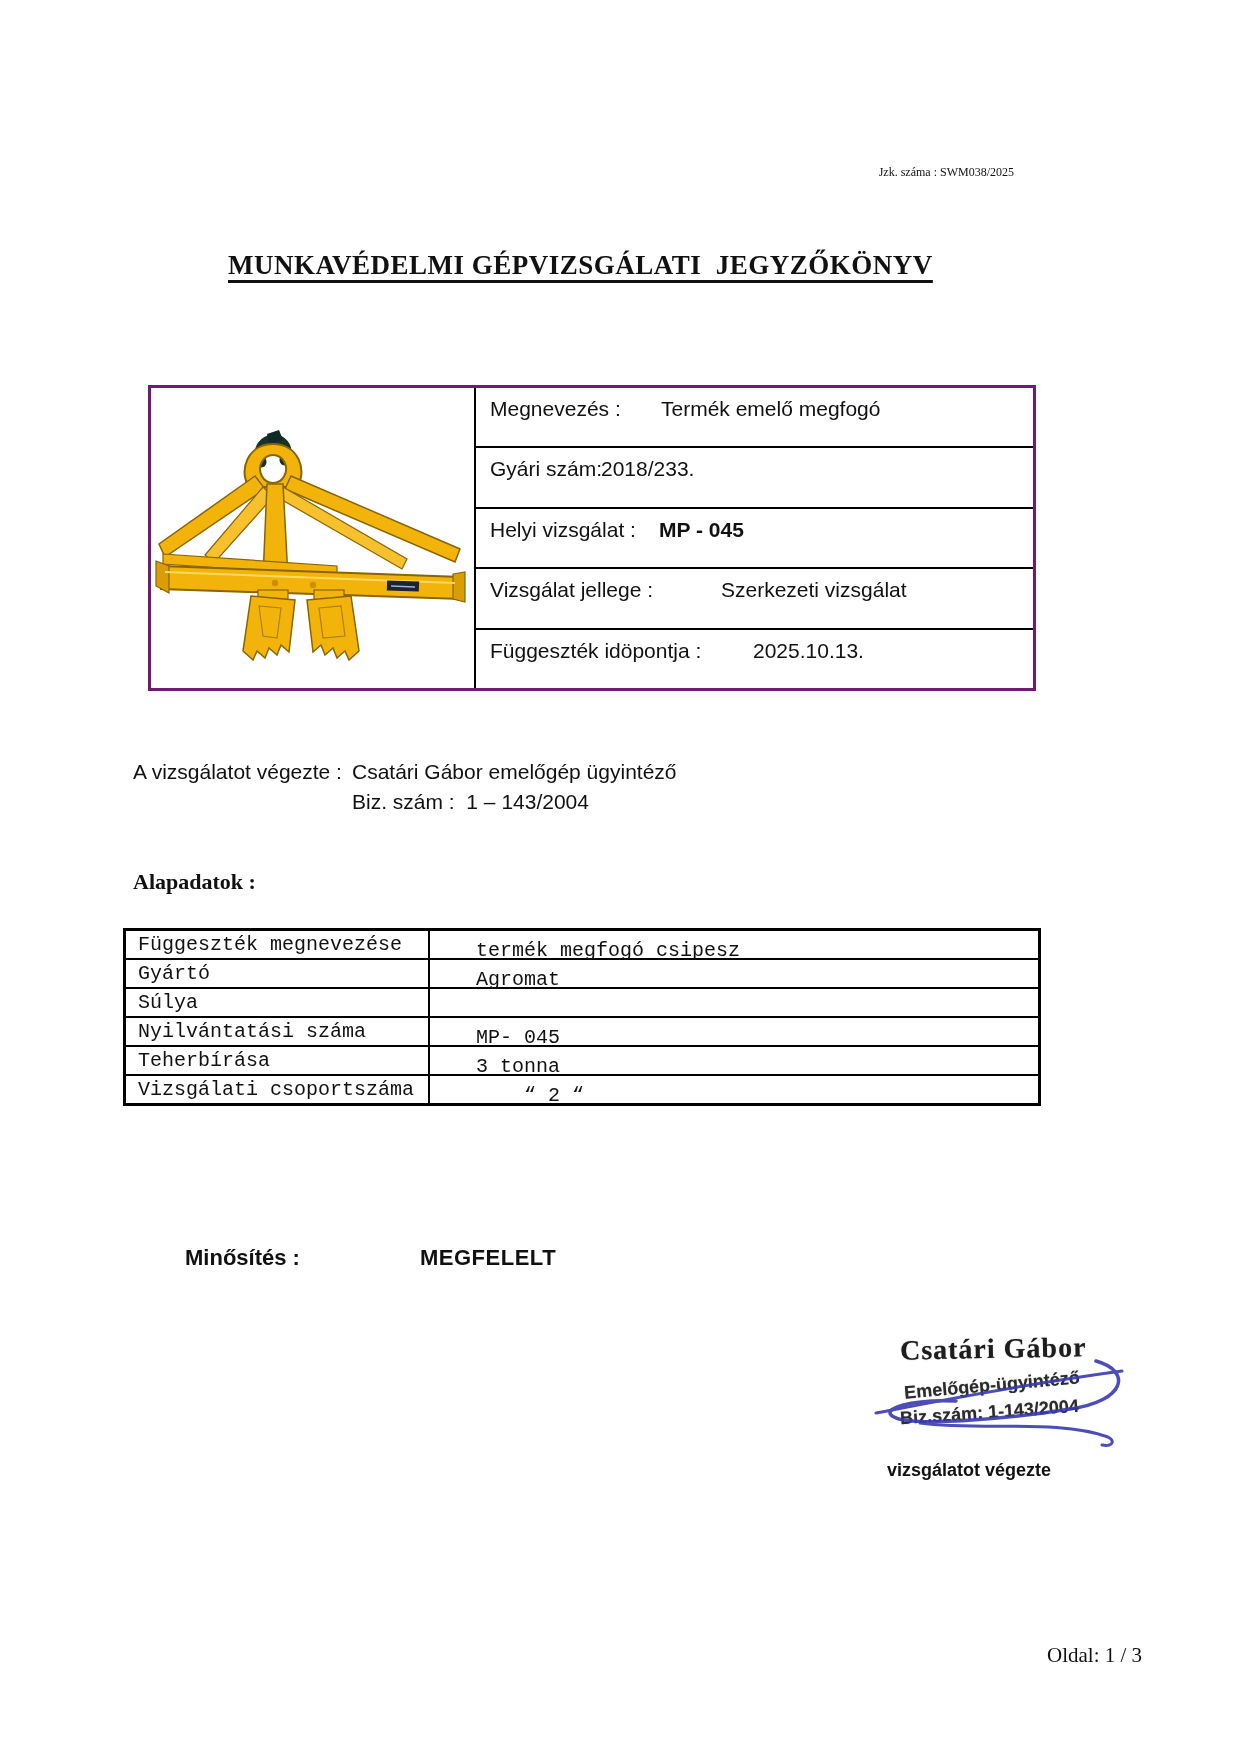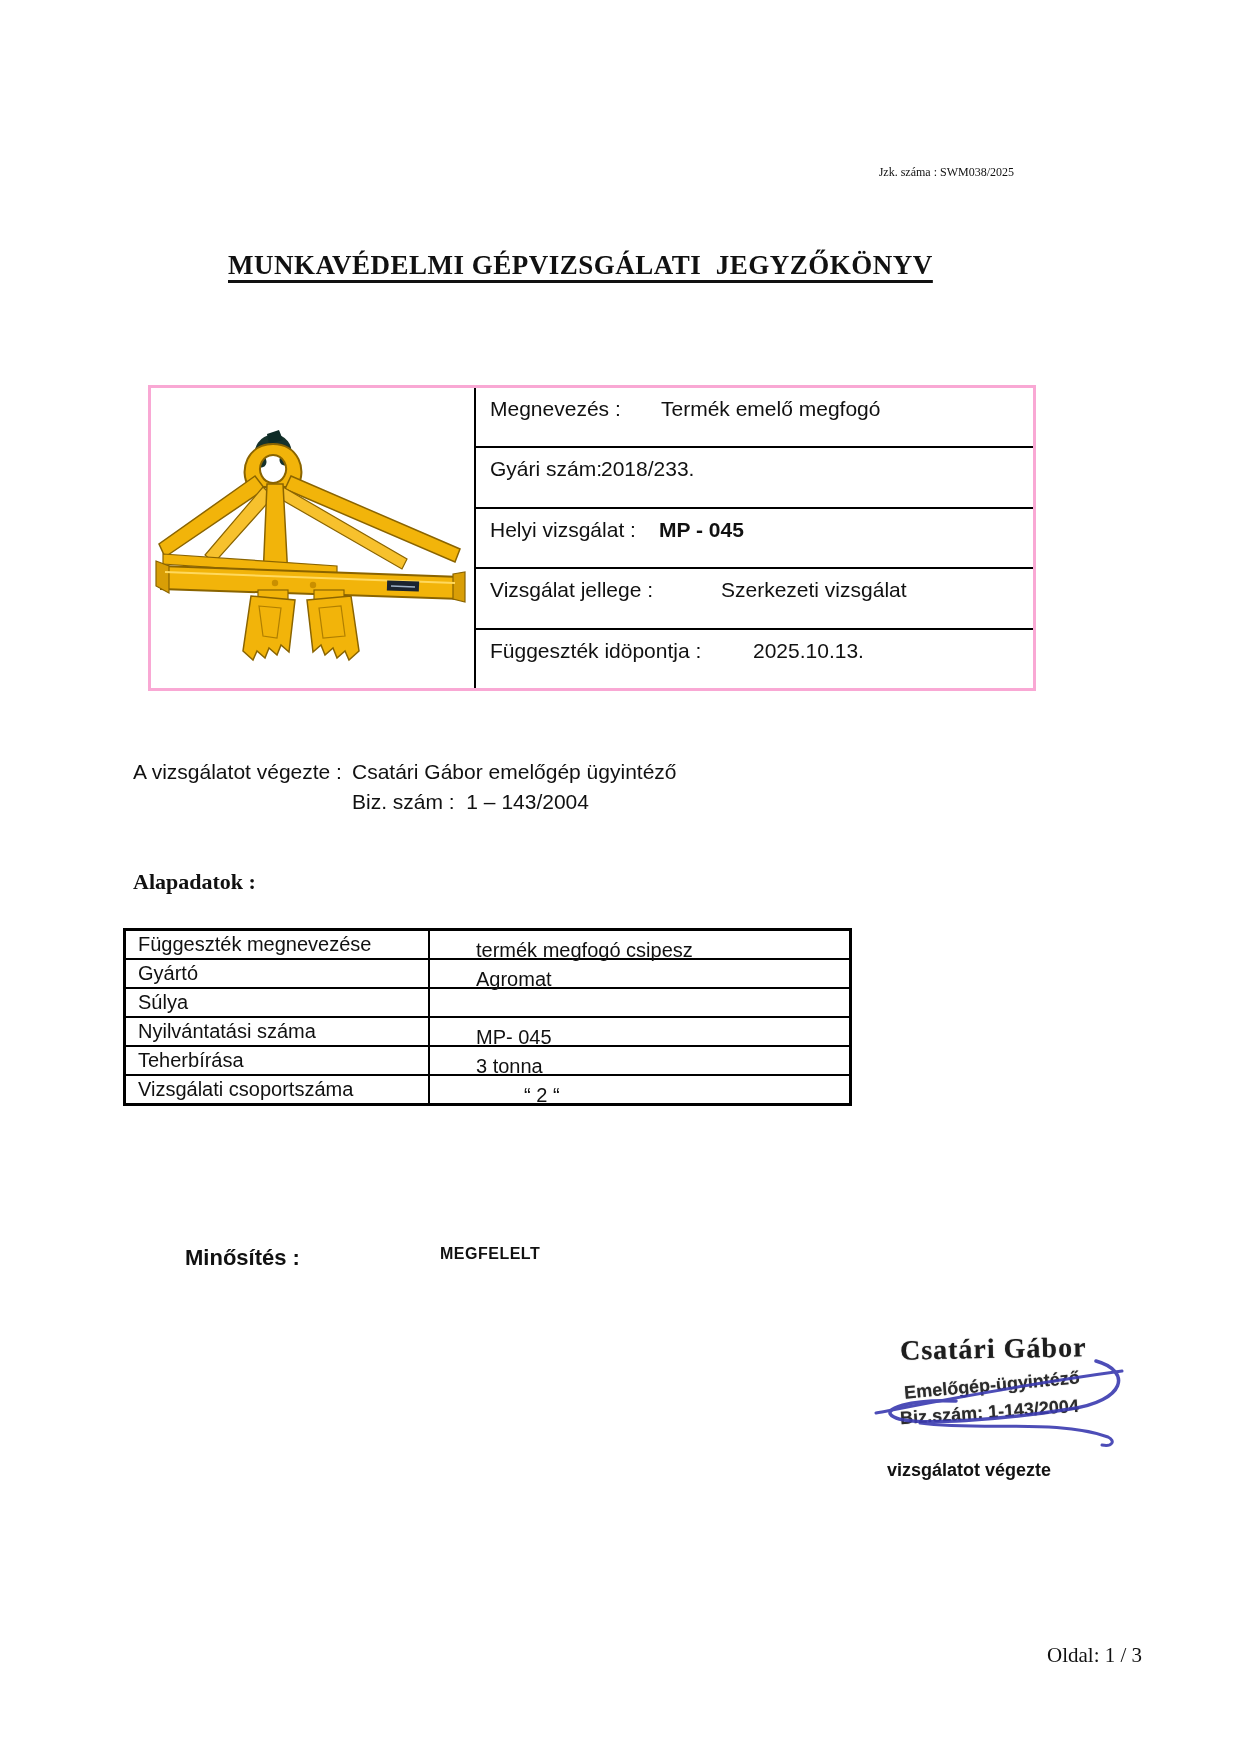--- a/index.html
+++ b/index.html
@@ -28,21 +28,21 @@
     white-space:pre;
     text-decoration:underline;
     text-decoration-thickness:2.5px;
     text-underline-offset:6px;
   }
 
   
   .machine-table{
     position:absolute;left:148px;top:385px;
     width:888px;height:306px;
-    border:3px solid #f9a8d4;
+    border:3px solid #701a75;
     box-sizing:border-box;
     display:flex;
   }
   .mt-photo-cell{
     width:323px;min-width:323px;
     border-right:2px solid #000;
     position:relative;
   }
   .mt-photo-cell svg{position:absolute;left:4px;top:38px;}
   .mt-rows{flex:1;display:flex;flex-direction:column;}
@@ -68,40 +68,40 @@
   
   .alap-heading{
     position:absolute;left:133px;top:869px;
     font-family:"Liberation Serif",serif;
     font-size:22px;font-weight:bold;
   }
 
   
   .basic-table{
     position:absolute;left:123px;top:928px;
-    width:729px;
+    width:918px;
     border:3px solid #000;
     box-sizing:border-box;
-    font-family:Liberation Sans, sans-serif;
+    font-family:Liberation Mono, monospace;
     font-size:20px;
   }
   .brow{display:flex;height:27px;border-bottom:2px solid #000;}
   .brow:last-child{border-bottom:none;}
   .bcol1{
     width:304px;min-width:304px;
     border-right:2px solid #000;
     padding:2px 0 0 12px;
     box-sizing:border-box;
   }
   .bcol2{flex:1;padding:8px 0 0 12px;white-space:pre;margin-left:34px;}
   .brow.indent-value .bcol2{padding-left:60px;}
 
   
   .qual-label{position:absolute;left:185px;top:1245px;font-size:22px;font-weight:bold;}
-  .qual-value{position:absolute;left:440px;top:1245px;font-size:16px;font-weight:bold;letter-spacing:.5px;}
+  .qual-value{position:absolute;left:420px;top:1245px;font-size:22px;font-weight:bold;letter-spacing:.5px;}
 
   
   .stamp{position:absolute;left:858px;top:1325px;width:282px;height:128px;}
   .stamp-line1{
     position:absolute;left:42px;top:8px;
     font-family:"Liberation Serif",serif;
     font-size:28px;font-weight:bold;letter-spacing:1px;
     color:#1d1d1d;transform:rotate(-1deg);
     text-shadow:0 0 1px rgba(20,20,20,.55);
   }

